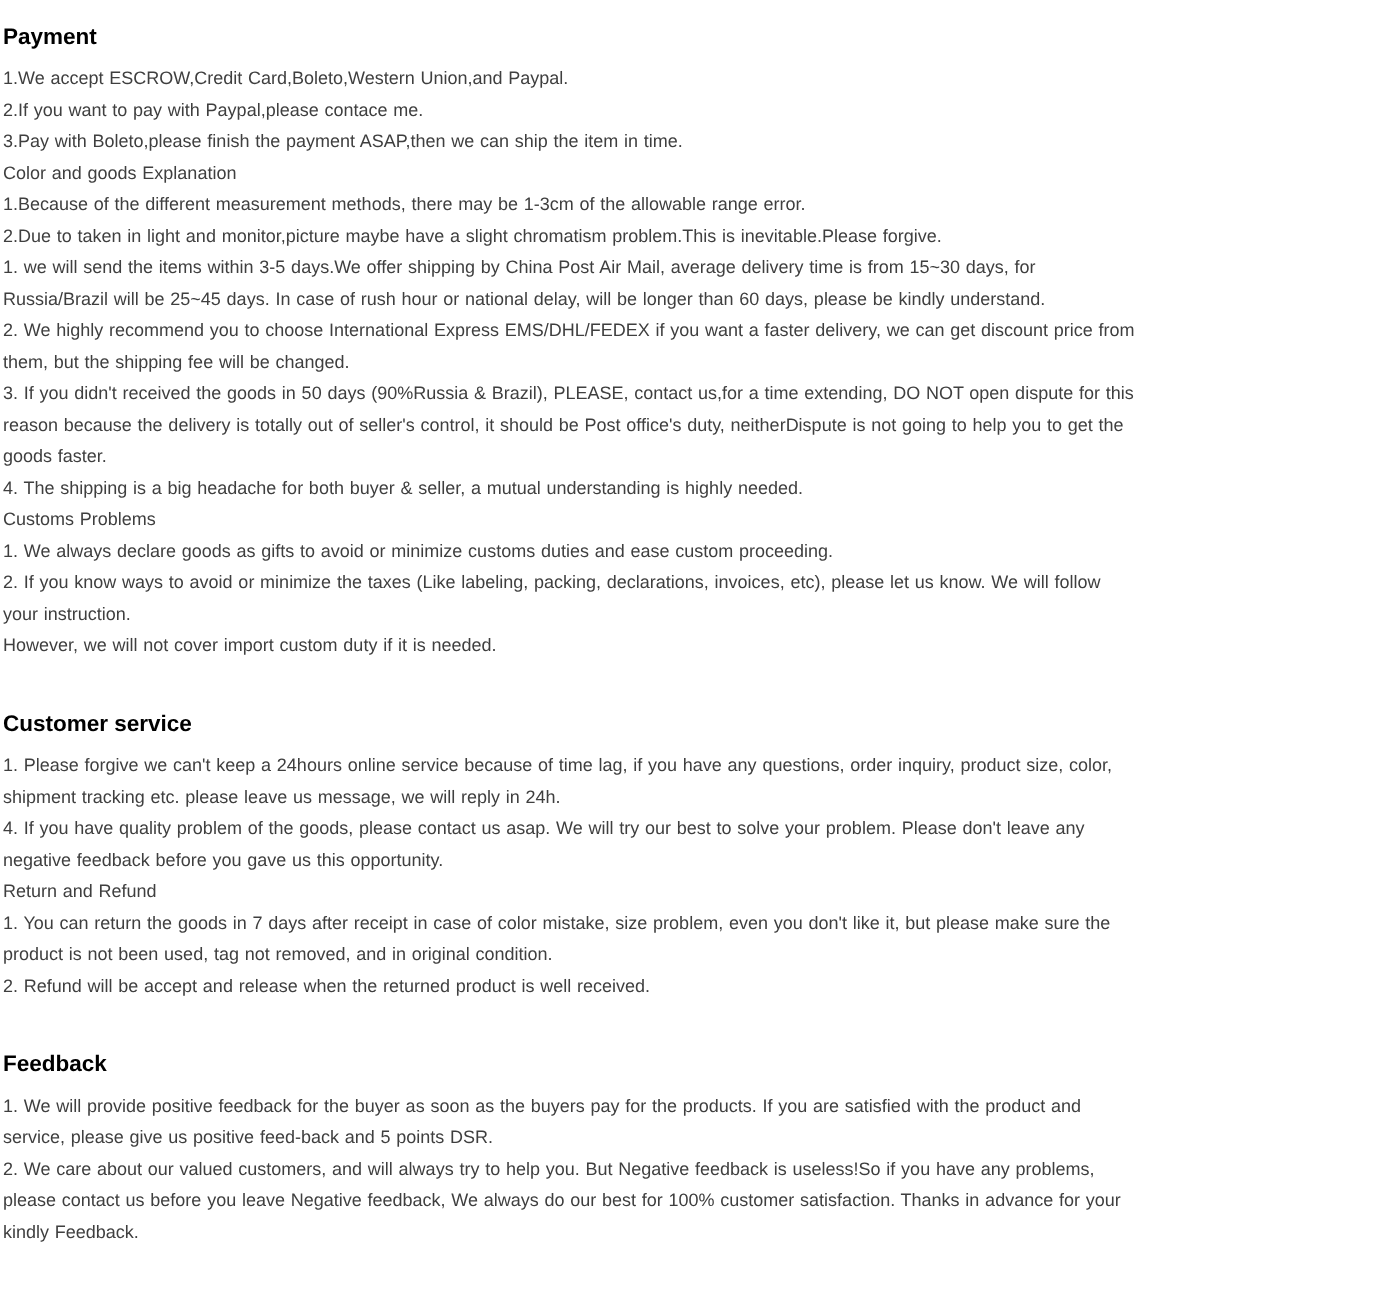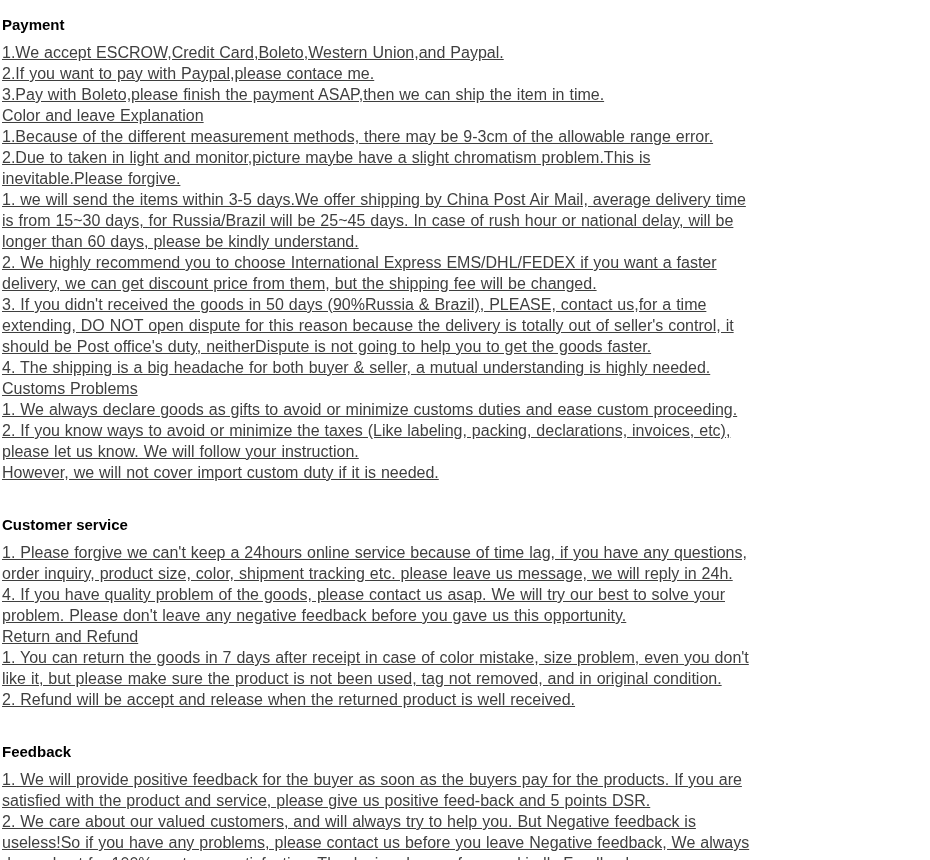--- a/index.html
+++ b/index.html
@@ -31,39 +31,38 @@
     margin: 30px 0 5px 0;
     padding: 0;
     letter-spacing: 0;
   }
   .doc section:first-child h2 {
     margin-top: 0;
   }
   .doc p {
     margin: 0;
     padding: 0;
-    font-size: 16px;
+    font-size: 12px;
     line-height: 21px;
     color: #3f3f3f;
     word-spacing: 0.5px;
-    text-decoration: underline;
   }
 </style>
 </head>
 <body>
 
 <div class="doc">
 
   <section>
     <h2>Payment</h2>
     <p>1.We accept ESCROW,Credit Card,Boleto,Western Union,and Paypal.</p>
     <p>2.If you want to pay with Paypal,please contace me.</p>
     <p>3.Pay with Boleto,please finish the payment ASAP,then we can ship the item in time.</p>
-    <p>Color and leave Explanation</p>
-    <p>1.Because of the different measurement methods, there may be 9-3cm of the allowable range error.</p>
+    <p>Color and goods Explanation</p>
+    <p>1.Because of the different measurement methods, there may be 1-3cm of the allowable range error.</p>
     <p>2.Due to taken in light and monitor,picture maybe have a slight chromatism problem.This is inevitable.Please forgive.</p>
   </section>
 
   <section>
     <p>1. we will send the items within 3-5 days.We offer shipping by China Post Air Mail, average delivery time is from 15~30 days, for Russia/Brazil will be 25~45 days. In case of rush hour or national delay, will be longer than 60 days, please be kindly understand.</p>
     <p>2. We highly recommend you to choose International Express EMS/DHL/FEDEX if you want a faster delivery, we can get discount price from them, but the shipping fee will be changed.</p>
     <p>3. If you didn't received the goods in 50 days (90%Russia &amp; Brazil), PLEASE, contact us,for a time extending, DO NOT open dispute for this reason because the delivery is totally out of seller's control, it should be Post office's duty, neitherDispute is not going to help you to get the goods faster.</p>
     <p>4. The shipping is a big headache for both buyer &amp; seller, a mutual understanding is highly needed.</p>
     <p>Customs Problems</p>
     <p>1. We always declare goods as gifts to avoid or minimize customs duties and ease custom proceeding.</p>

